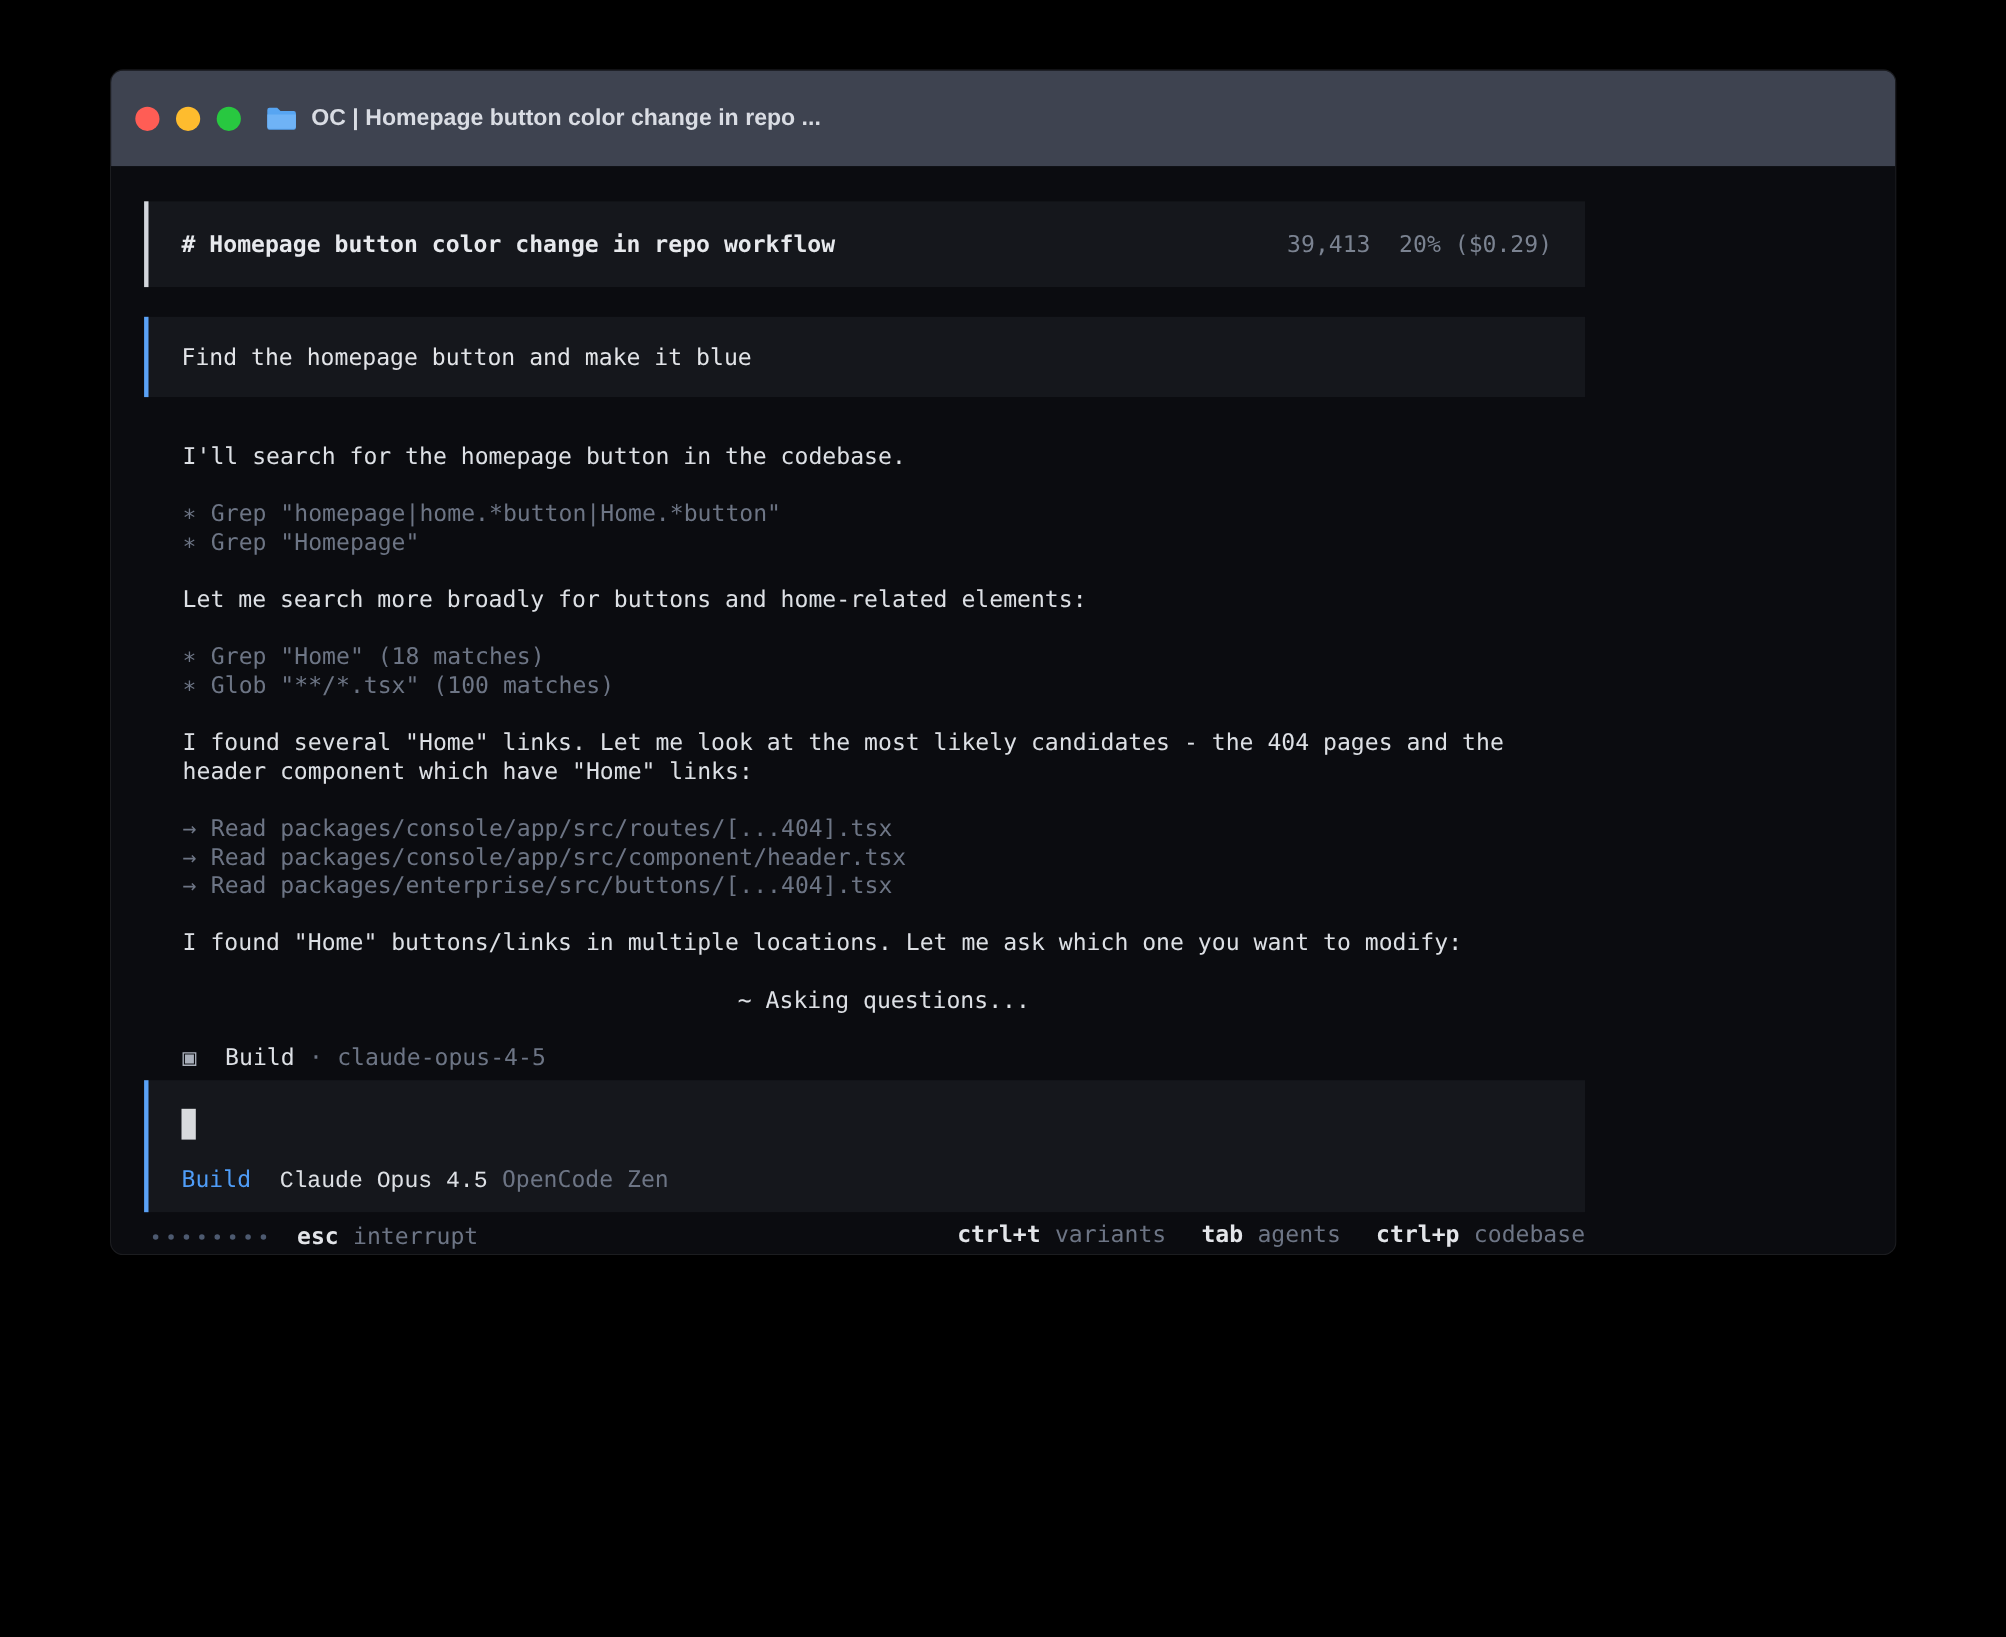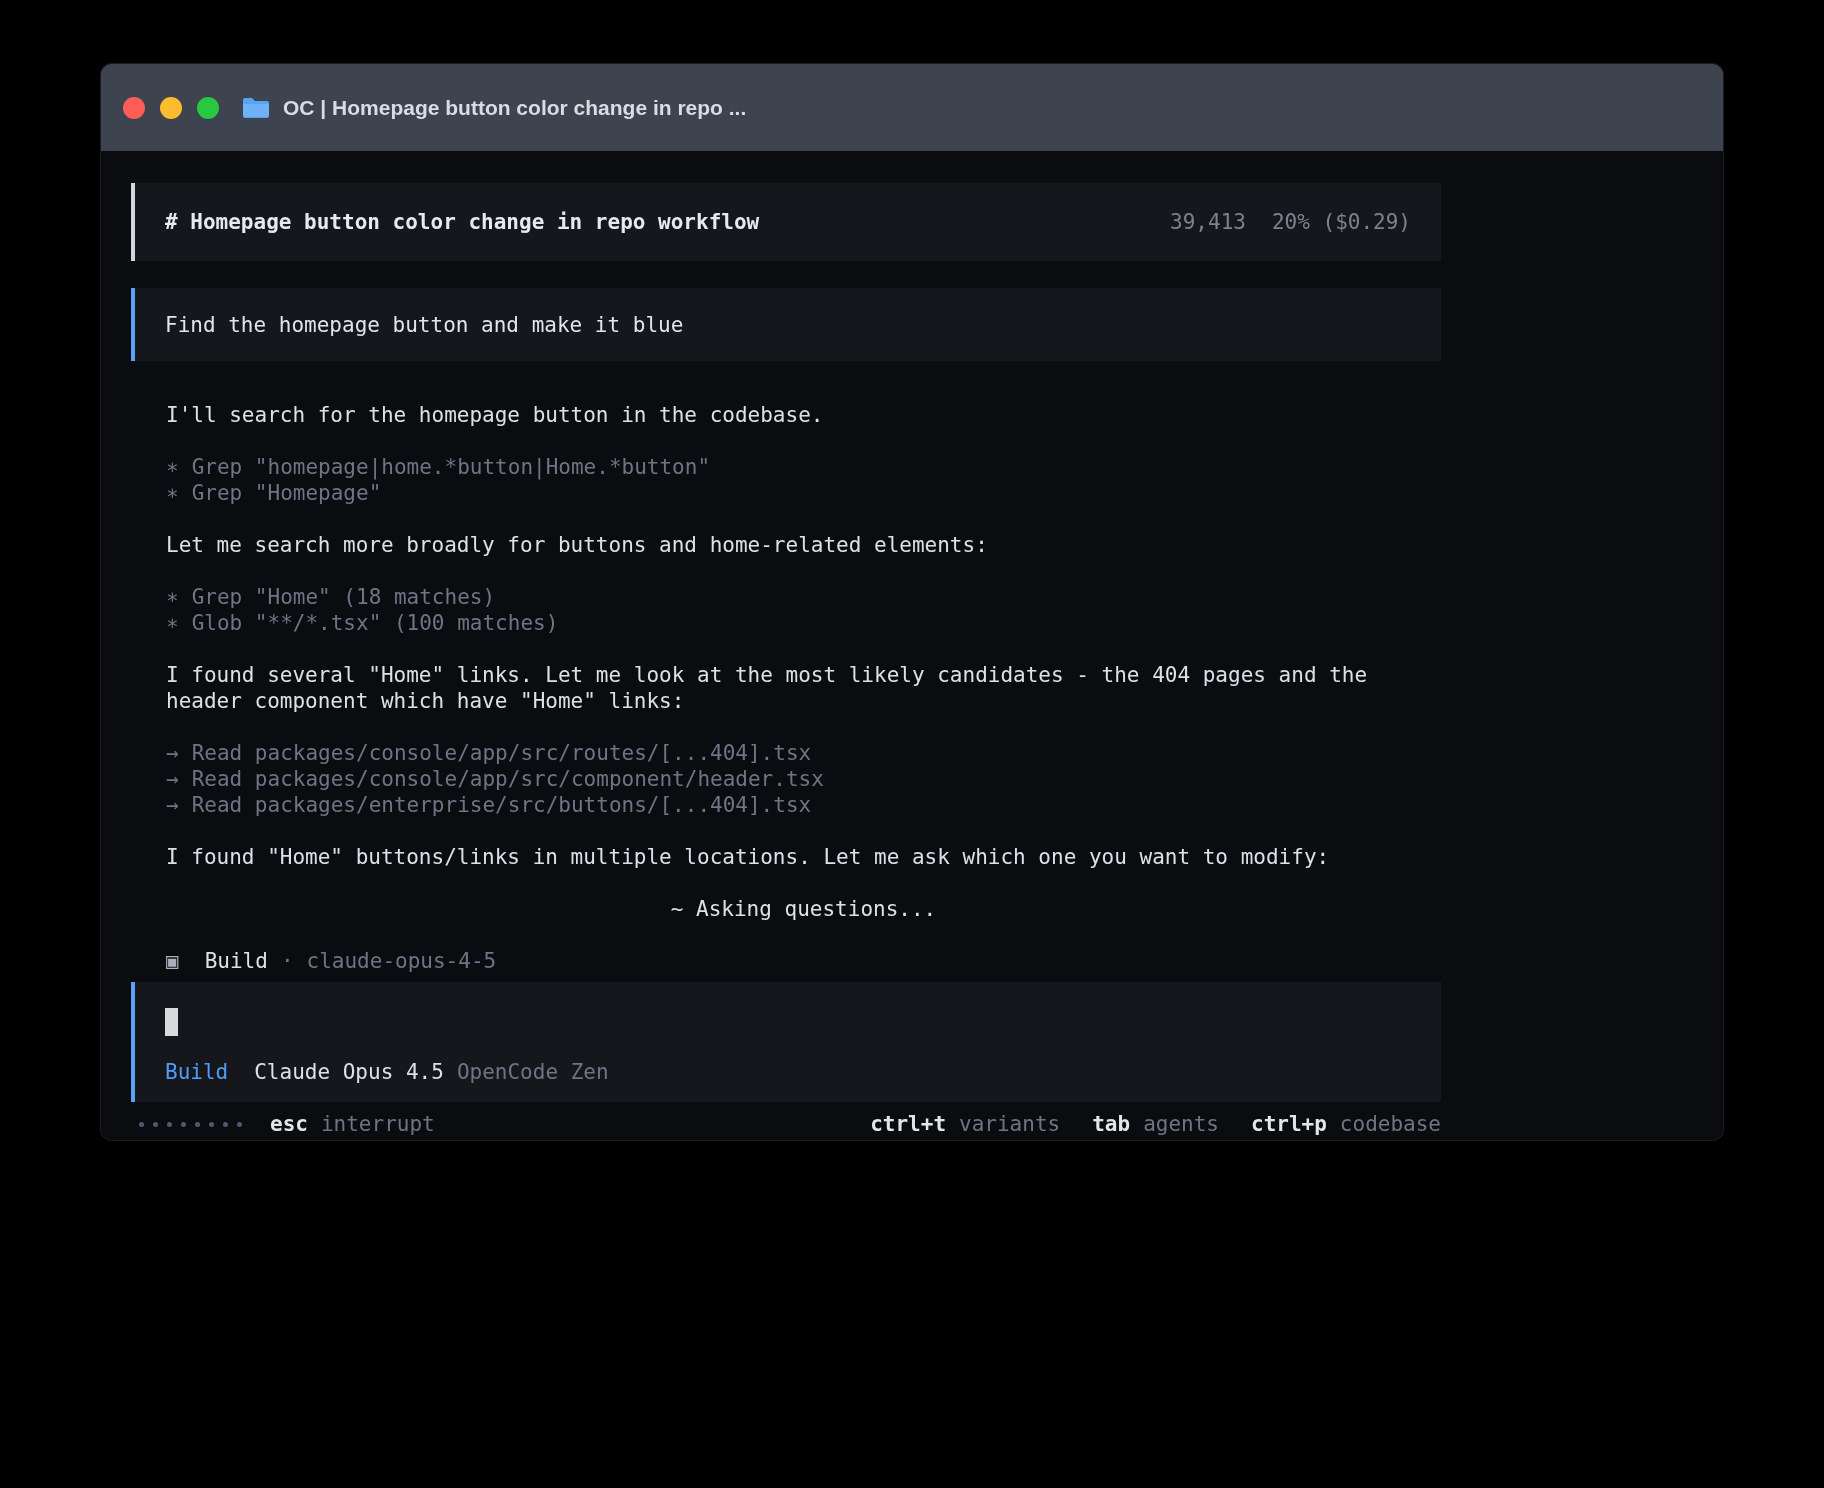--- a/index.html
+++ b/index.html
@@ -70,26 +70,26 @@
     margin-top:8px;
     border-left:4px solid #5aa2f7;
     background:#15171c;
     padding:26px 30px 18px;
     box-sizing:border-box;
     height:120px;
   }
   .cursor{width:13px;height:28px;background:#d8dadd;}
   .input-meta{margin-top:24px;font-size:21px;display:flex;align-items:baseline;white-space:nowrap;}
   .input-agent{color:#4f9df8;margin-right:26px;}
-  .input-model{color:#dde0e5;margin-right:13px;}
+  .input-model{color:#dde0e5;margin-right:13px;font-family:Liberation Mono, monospace;}
   .input-provider{color:#6d7585;}
   
   .statusbar{
     margin-top:8px;height:28px;
-    display:flex;align-items:center;justify-content:space-between;
+    display:flex;justify-content:space-between;
     font-size:21px;
     padding-left:8px;box-sizing:border-box;
   }
   .sb-left{display:flex;align-items:center;gap:28px;}
   .spinner{display:flex;align-items:center;gap:9px;}
   .dot{width:5px;height:5px;border-radius:50%;background:#4d5a70;}
   .kv{display:flex;align-items:baseline;gap:13px;white-space:nowrap;}
   .kv .key{font-weight:bold;color:#e3e5e9;}
   .kv .label{color:#6d7585;}
   .sb-right{display:flex;gap:32px;}

